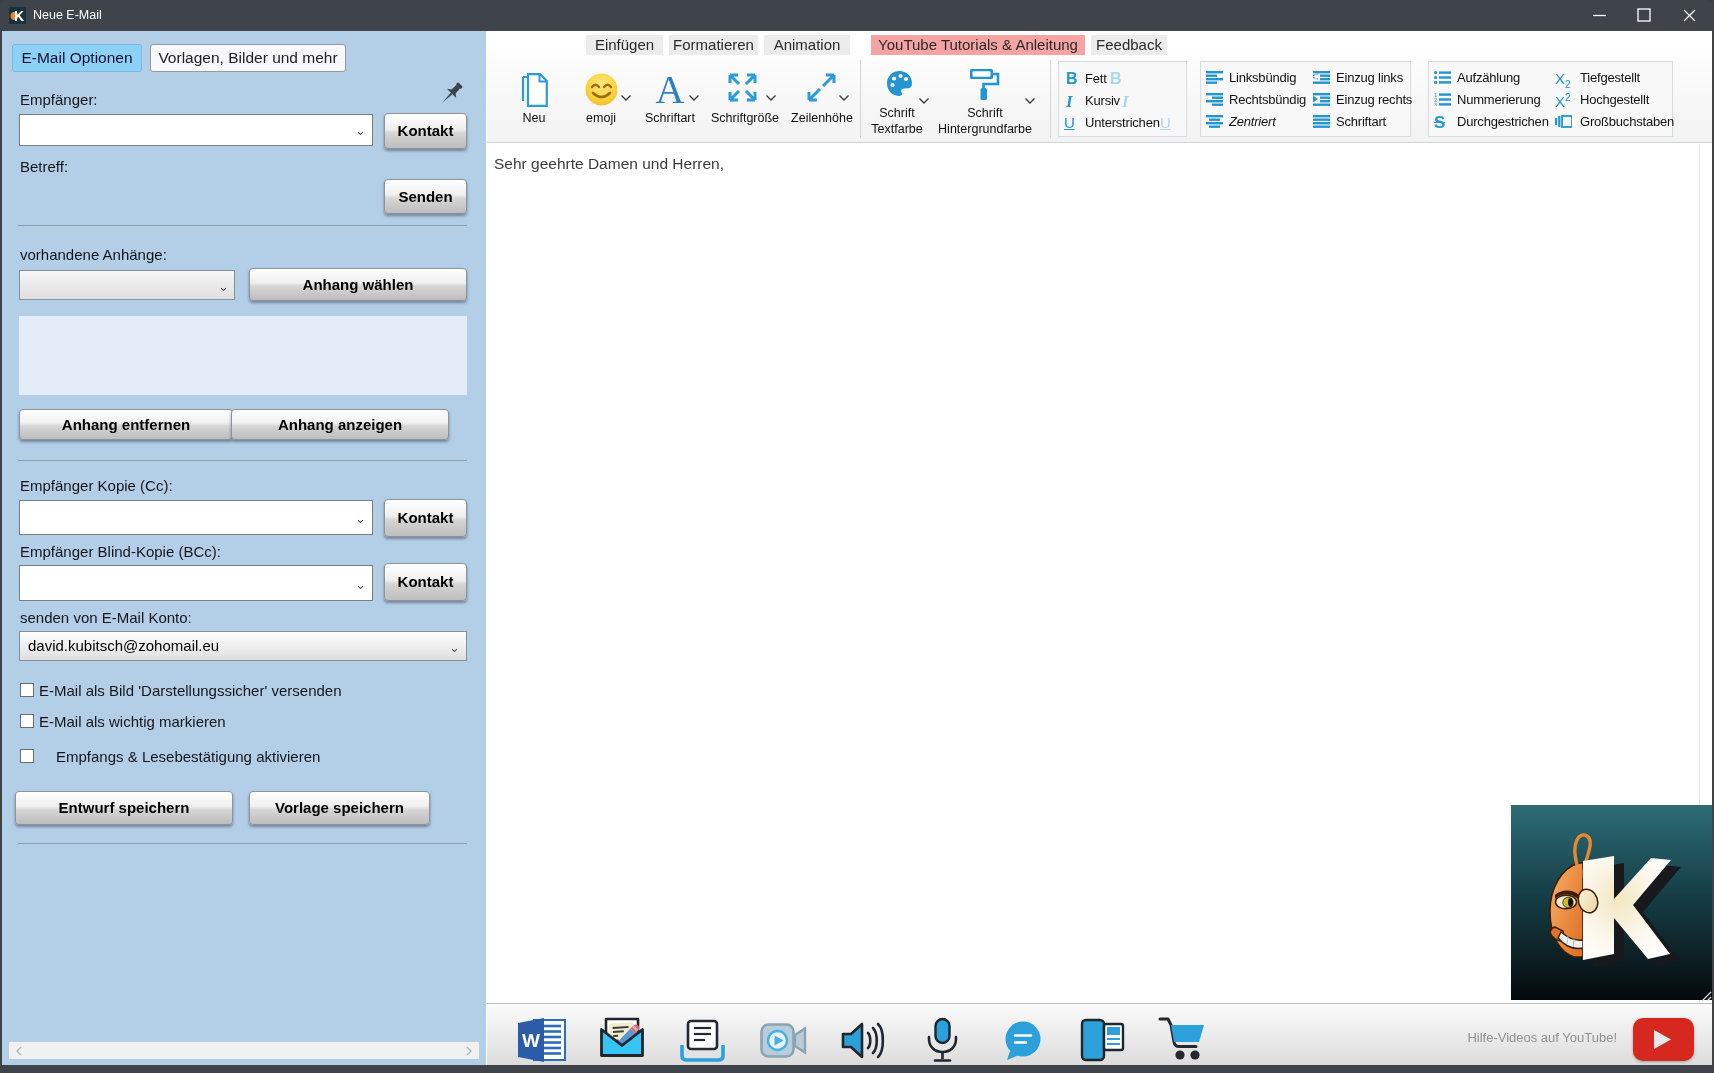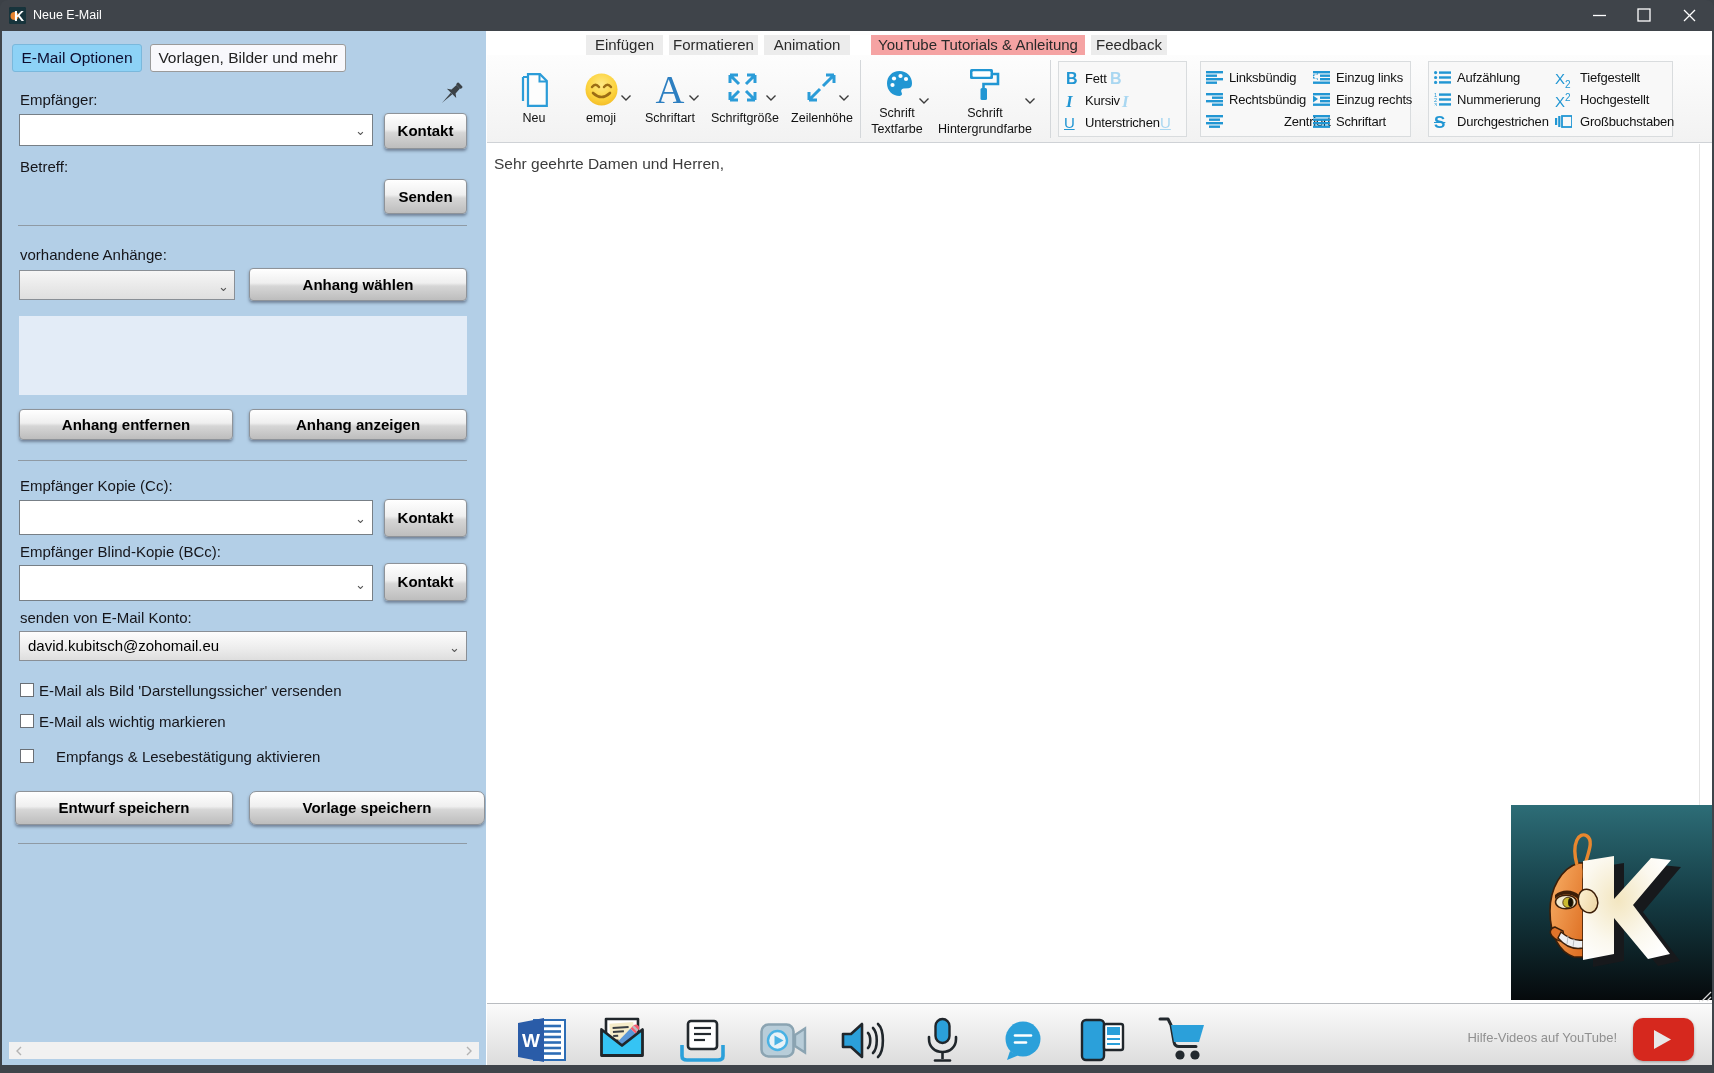--- a/index.html
+++ b/index.html
@@ -61,21 +61,21 @@
   <div class="abs sep" style="left:18px;top:225px;width:449px;"></div>
 
   <div class="abs lbl" style="left:20px;top:246px;">vorhandene Anhänge:</div>
   <div class="abs gcombo" style="left:19px;top:270px;width:216px;height:30px;"></div>
   <div class="abs combo-chev" style="left:218px;top:279px;">⌄</div>
   <div class="abs btn" style="left:249px;top:268px;width:218px;height:33px;line-height:31px;font-size:15px;">Anhang wählen</div>
 
   <div class="abs" style="left:19px;top:316px;width:448px;height:79px;background:#e3ecf7;"></div>
 
   <div class="abs btn" style="left:19px;top:409px;width:214px;height:31px;line-height:29px;font-size:15px;">Anhang entfernen</div>
-  <div class="abs btn" style="left:249px;top:409px;width:218px;height:31px;line-height:29px;font-size:15px;">Anhang anzeigen</div>
+  <div class="abs btn" style="left:231px;top:409px;width:218px;height:31px;line-height:29px;font-size:15px;">Anhang anzeigen</div>
 
   <div class="abs sep" style="left:18px;top:460px;width:449px;"></div>
 
   <div class="abs lbl" style="left:20px;top:477px;">Empfänger Kopie (Cc):</div>
   <div class="abs tinput" style="left:19px;top:500px;width:354px;height:35px;"></div>
   <div class="abs combo-chev" style="left:355px;top:511px;">⌄</div>
   <div class="abs btn" style="left:384px;top:499px;width:83px;height:38px;line-height:36px;font-size:15px;">Kontakt</div>
 
   <div class="abs lbl" style="left:20px;top:543px;">Empfänger Blind-Kopie (BCc):</div>
   <div class="abs tinput" style="left:19px;top:565px;width:354px;height:36px;"></div>
@@ -87,21 +87,21 @@
   <div class="abs combo-chev" style="left:449px;top:640px;">⌄</div>
 
   <div class="abs cb" style="left:20px;top:683px;"></div>
   <div class="abs lbl" style="left:39px;top:682px;">E-Mail als Bild 'Darstellungssicher' versenden</div>
   <div class="abs cb" style="left:20px;top:714px;"></div>
   <div class="abs lbl" style="left:39px;top:713px;">E-Mail als wichtig markieren</div>
   <div class="abs cb" style="left:20px;top:749px;"></div>
   <div class="abs lbl" style="left:39px;top:748px;margin-left:17px;">Empfangs &amp; Lesebestätigung aktivieren</div>
 
   <div class="abs btn" style="left:15px;top:791px;width:218px;height:34px;line-height:32px;font-size:15px;">Entwurf speichern</div>
-  <div class="abs btn" style="left:249px;top:791px;width:236px;height:34px;line-height:32px;font-size:15px;border-radius:7px;">Vorlage speichern</div>
+  <div class="abs btn" style="left:249px;top:791px;width:181px;height:34px;line-height:32px;font-size:15px;">Vorlage speichern</div>
 
   <div class="abs sep" style="left:18px;top:843px;width:449px;"></div>
 
   <div class="abs" style="left:9px;top:1042px;width:470px;height:17px;background:#f1f1f1;">
     <svg style="position:absolute;left:6px;top:4px;width:8px;height:10px" viewBox="0 0 8 10">
         <path d="M6 1 L2 5 L6 9" fill="none" stroke="#b3b3b3" stroke-width="1.4"></path>
       </svg>
     <svg style="position:absolute;right:6px;top:4px;width:8px;height:10px" viewBox="0 0 8 10">
         <path d="M2 1 L6 5 L2 9" fill="none" stroke="#b3b3b3" stroke-width="1.4"></path>
       </svg>
@@ -242,21 +242,21 @@
     </svg>
   <div class="grow" style="left:1229px;top:92px;">Rechtsbündig</div>
   <svg class="abs" style="left:1206px;top:115px;width:17px;height:13px" viewBox="0 0 17 13">
       <g fill="#2196d3">
         <rect width="17" height="2.4"></rect>
         <rect x="3" y="3.5" width="11" height="2.4"></rect>
         <rect y="7" width="17" height="2.4"></rect>
         <rect x="3" y="10.5" width="11" height="2.4"></rect>
       </g>
     </svg>
-  <div class="grow" style="left:1284px;top:114px;">Zentriert</div>
+  <div class="grow" style="left:1229px;top:114px;font-style:italic;">Zentriert</div>
   <svg class="abs" style="left:1313px;top:71px;width:17px;height:13px" viewBox="0 0 17 13">
       <g fill="#2196d3">
         <rect width="17" height="2.4"></rect>
         <path d="M0 4.5 L5 4.5 L5 3 L0 6.5 L5 10 L5 8.5 L0 8.5 Z" transform="translate(0,-1)"></path>
         <rect x="7" y="3.5" width="10" height="2.4"></rect>
         <rect x="7" y="7" width="10" height="2.4"></rect>
         <rect y="10.5" width="17" height="2.4"></rect>
       </g>
     </svg>
   <div class="grow" style="left:1336px;top:70px;">Einzug links</div>

